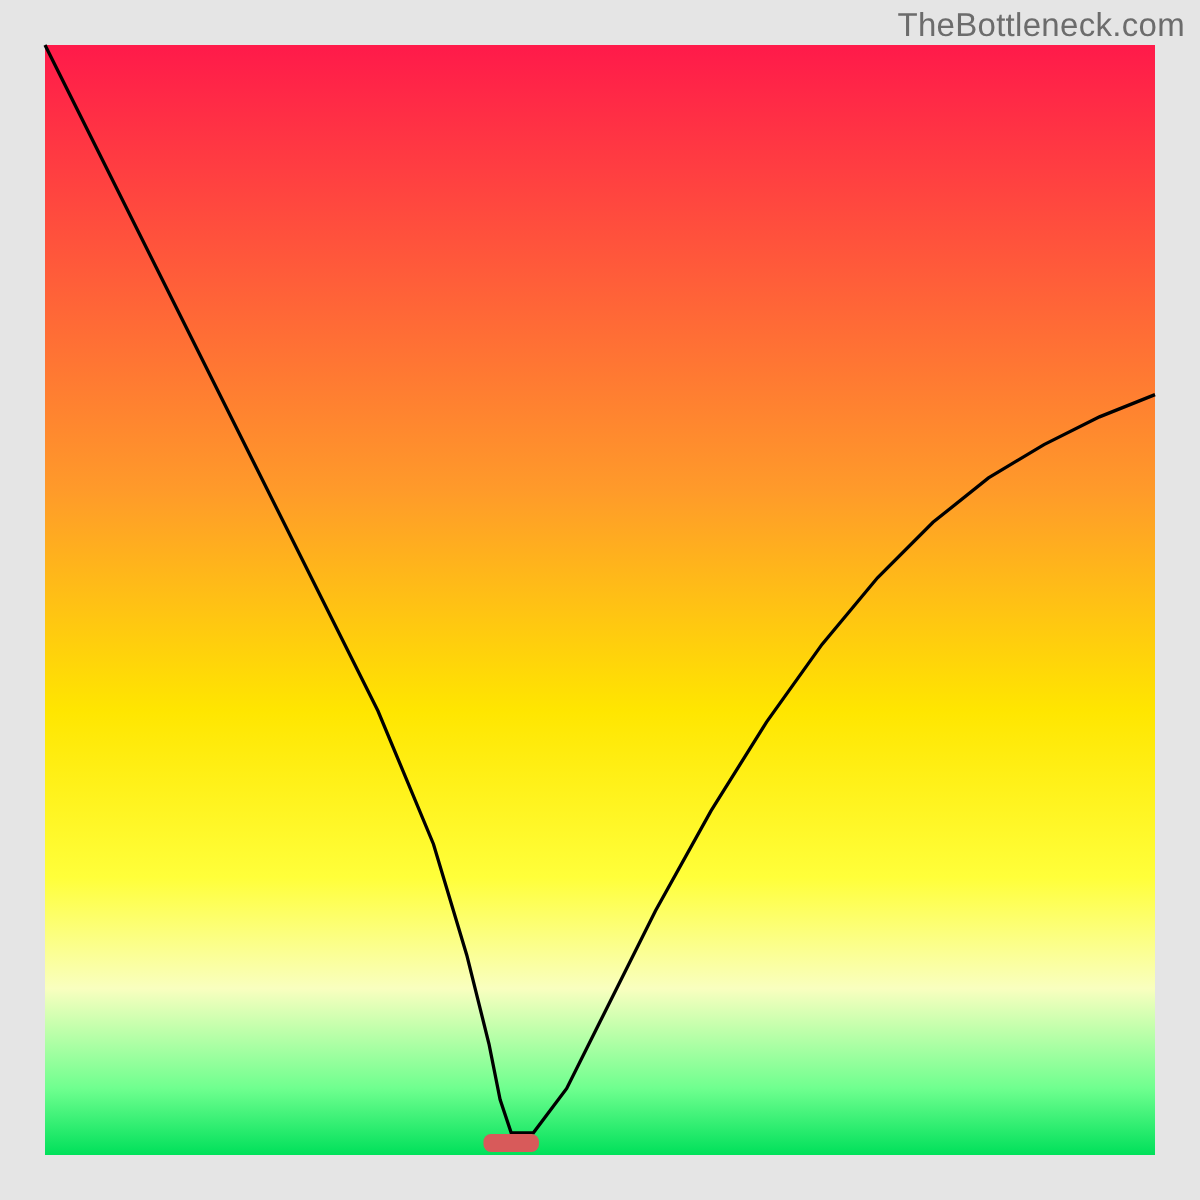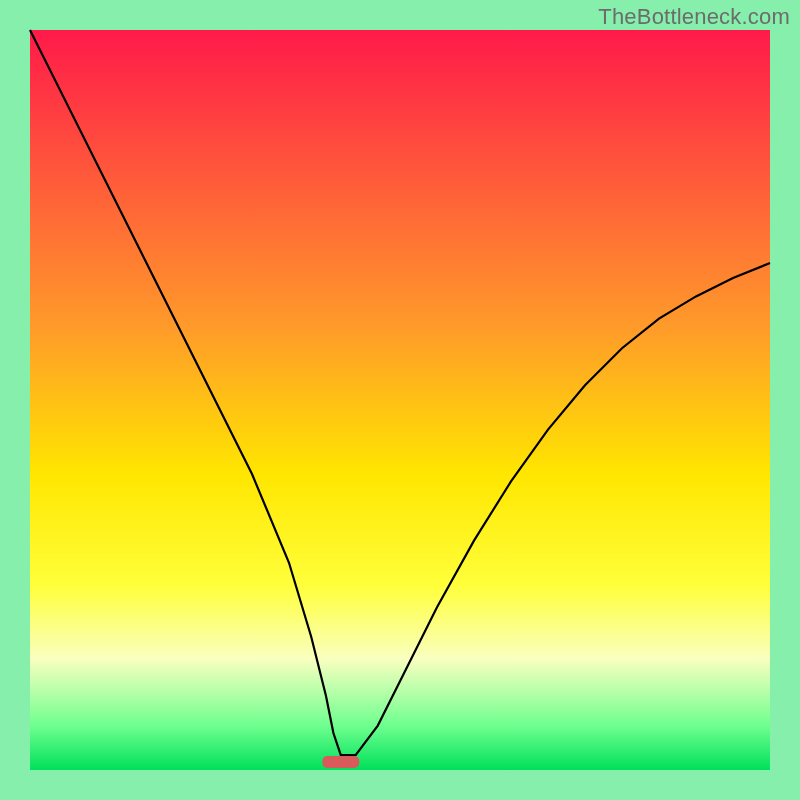--- a/index.html
+++ b/index.html
@@ -8,21 +8,21 @@
     width: 800px;
     height: 800px;
     overflow: hidden;
     background: #000;
     font-family: Arial, Helvetica, sans-serif;
   }
   .frame {
     position: relative;
     width: 800px;
     height: 800px;
-    background: #86efac;
+    background: #e5e5e5;
   }
   .watermark {
     position: absolute;
     top: 4px;
     right: 10px;
     color: #6c6c6c;
     font-size: 22px;
     font-weight: 500;
     letter-spacing: 0.2px;
     z-index: 20;

